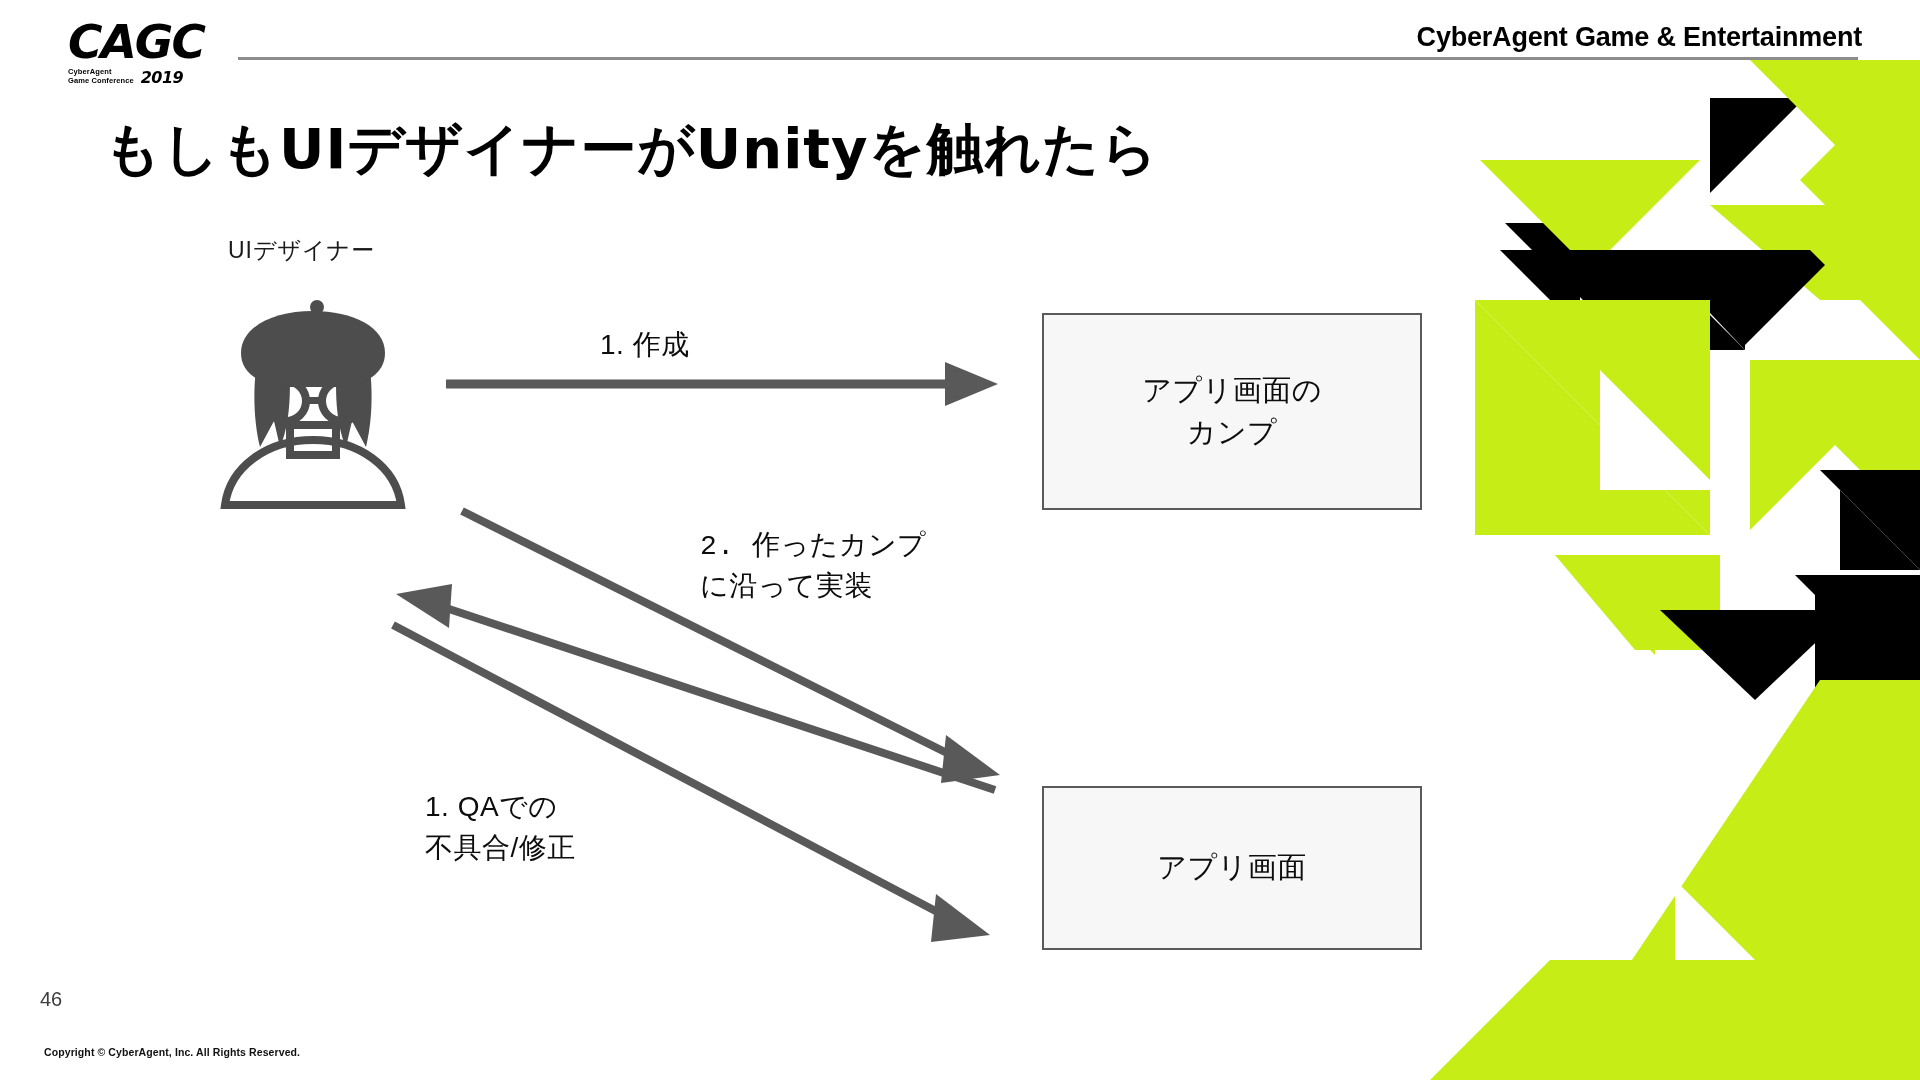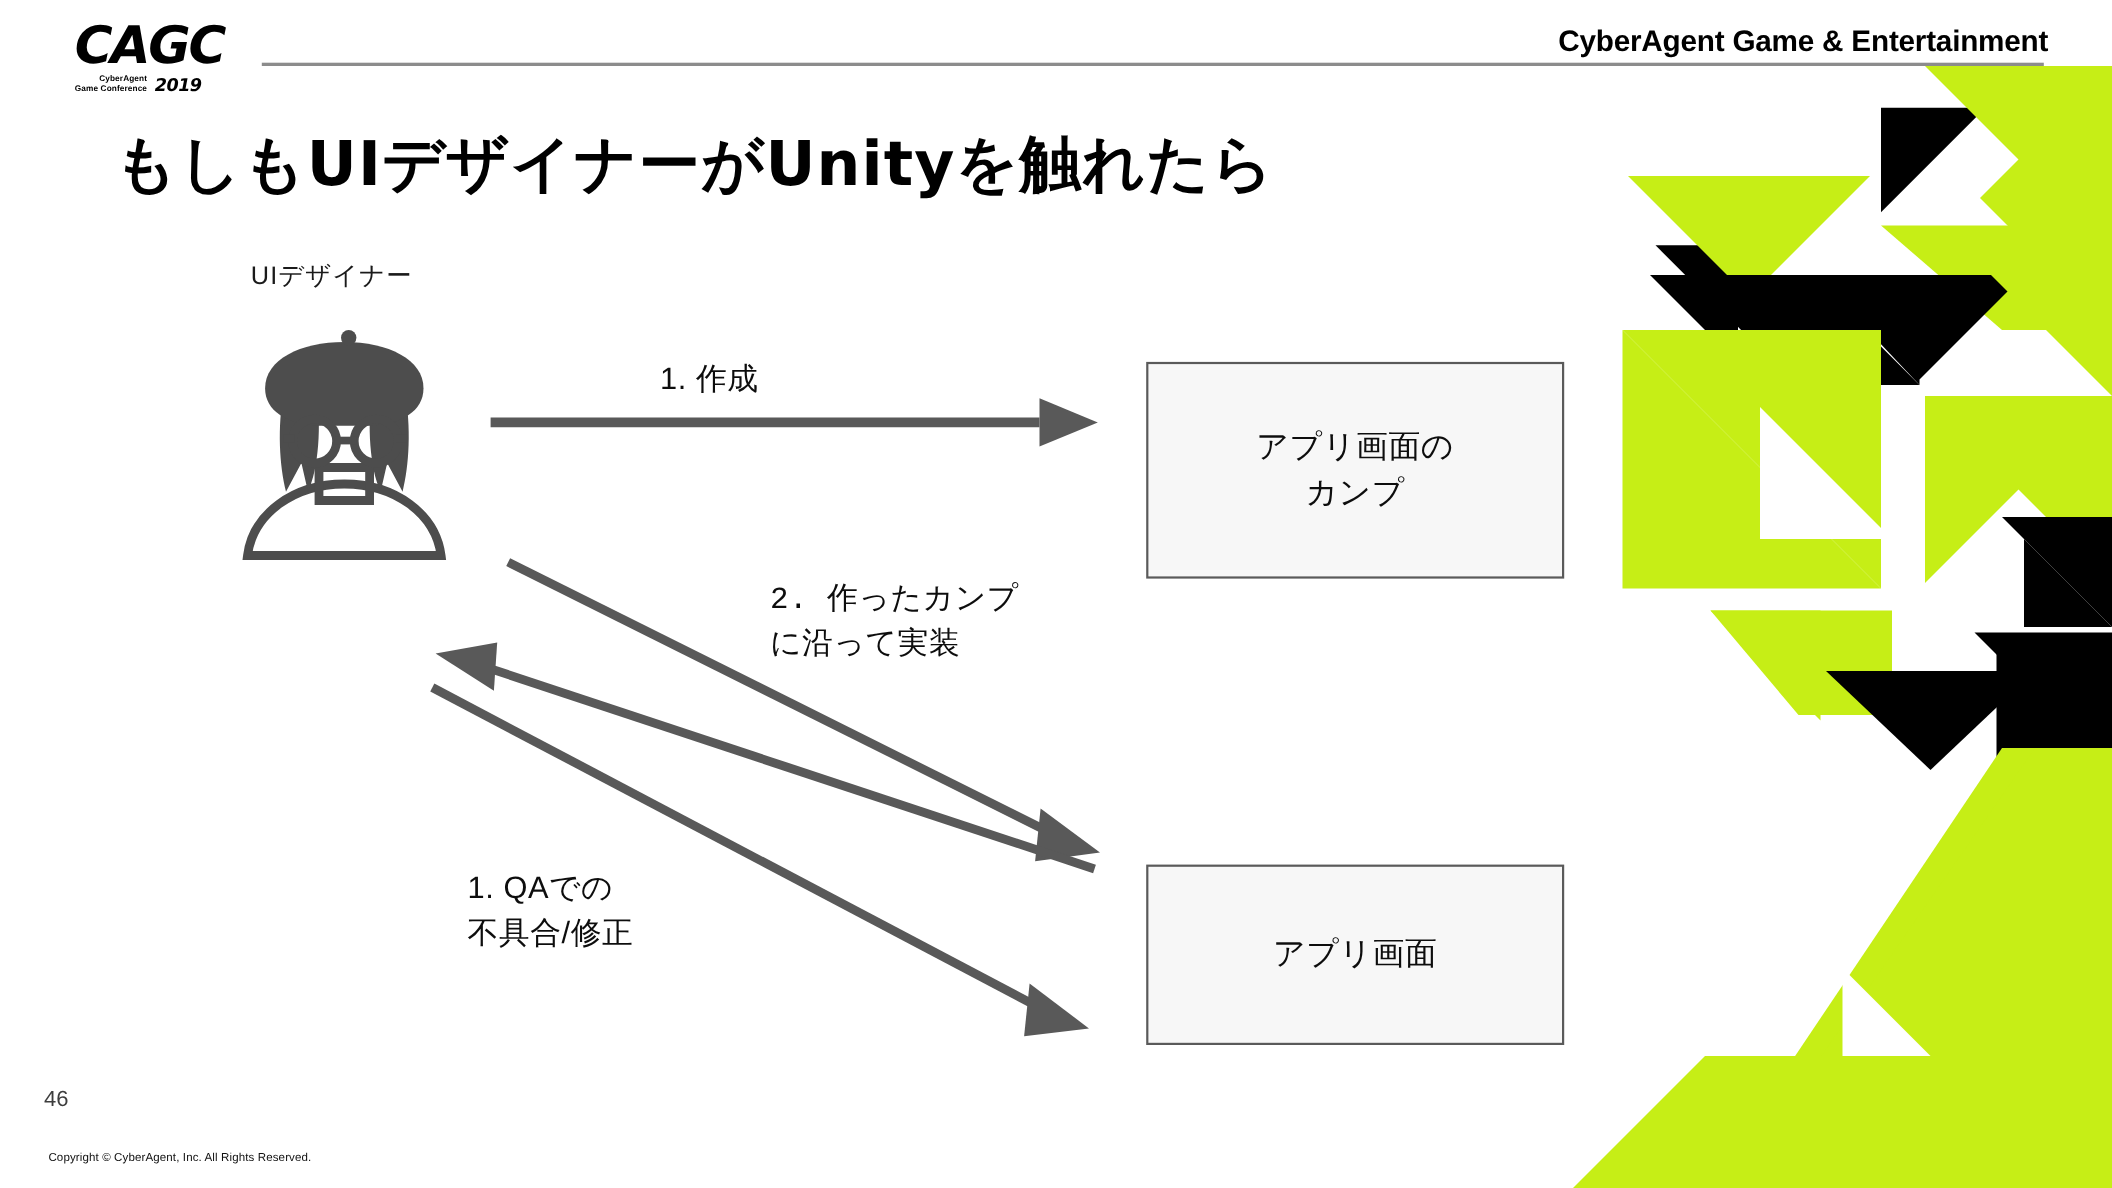--- a/index.html
+++ b/index.html
@@ -18,21 +18,21 @@
   #logo {
     position:absolute; left:68px; top:18px; width:160px; height:72px;
   }
   #logo-mark {
     font-family:"DejaVu Sans",sans-serif;
     font-weight:bold; font-size:47px; letter-spacing:-2px;
     line-height:1; color:#000;
     font-style:italic;
   }
   #logo-sub {
-    margin-top:2px; display:flex; align-items:flex-end; gap:7px;text-align:right;
+    margin-top:2px; display:flex; align-items:flex-end; gap:7px;
   }
   #logo-sub-text {
     font-size:7.5px; font-weight:bold; line-height:1.25; letter-spacing:.1px;
     color:#000; white-space:pre-line;
   }
   #logo-year {
     font-family:"DejaVu Sans",sans-serif;
     font-size:16px; font-weight:bold; font-style:italic;
     letter-spacing:-0.5px; color:#000; line-height:1;
   }
@@ -63,21 +63,21 @@
     position:absolute;
     background:#f7f7f7;
     border:2.5px solid #5a5a5a;
     display:flex; align-items:center; justify-content:center;
     text-align:center;
   }
   .flow-box-label {
     font-size:29px; line-height:1.42; color:#0d0d0d; letter-spacing:.5px;
     white-space:pre-line;
   }
-  #box-comp  { left:1042px; top:313px; width:380px; height:197px;margin-top:16px; }
+  #box-comp  { left:1042px; top:313px; width:380px; height:197px; }
   #box-app   { left:1042px; top:786px; width:380px; height:164px; }
 
   .arrow-label {
     position:absolute; font-size:28px; line-height:1.45; color:#0d0d0d;
     letter-spacing:.5px; white-space:pre-line;
   }
   #label-1 { left:600px; top:325px; }
   #label-2 { left:700px; top:527px;font-family:Liberation Mono, monospace; }
   #label-3 { left:425px; top:787px; }
 
@@ -86,21 +86,21 @@
   
   #decoration { position:absolute; left:1420px; top:0; width:500px; height:1080px; overflow:hidden; }
 
   
   #page-number {
     position:absolute; left:40px; top:988px;
     font-size:20px; color:#3d3d3d;
   }
   #copyright {
     position:absolute; left:44px; top:1046px;
-    font-size:10.5px; font-weight:normal; color:#111; letter-spacing:.1px;
+    font-size:10.5px; font-weight:bold; color:#111; letter-spacing:.1px;
   }
 </style>
 </head>
 <body>
 
 <div id="header-rule"></div>
 
 <div id="logo">
   <div id="logo-mark">CAGC</div>
   <div id="logo-sub">

